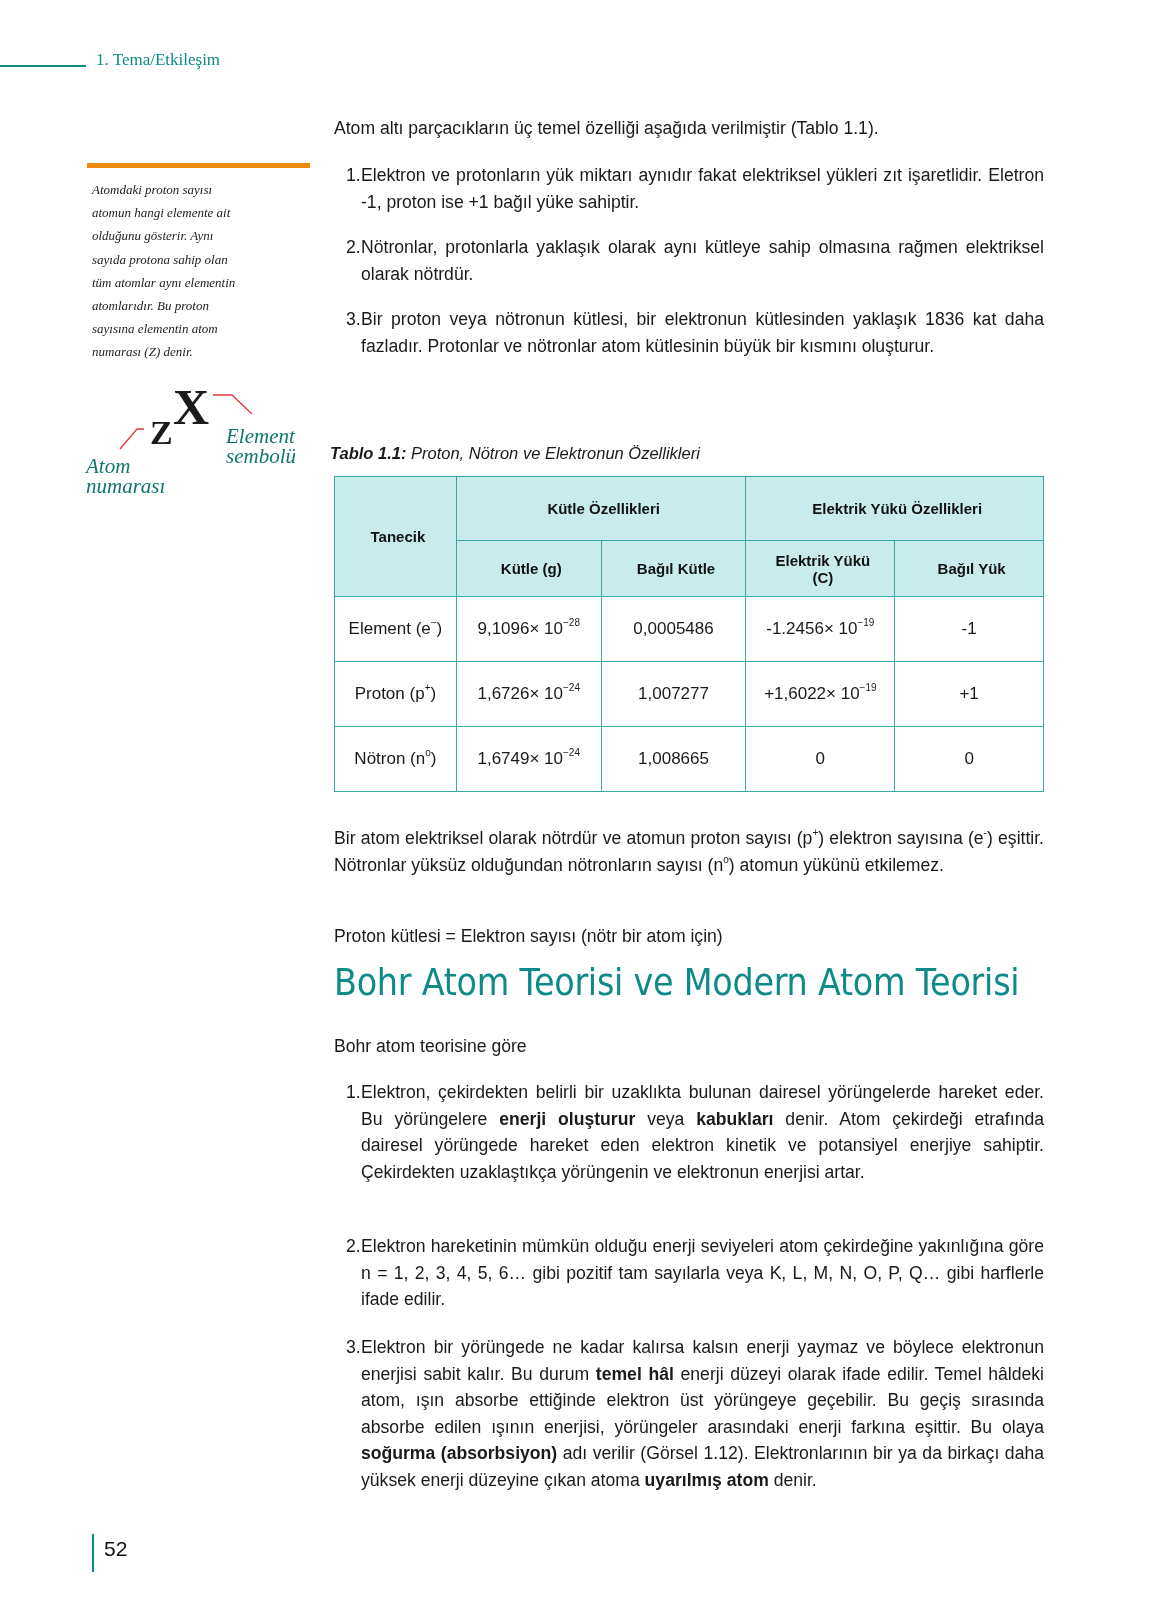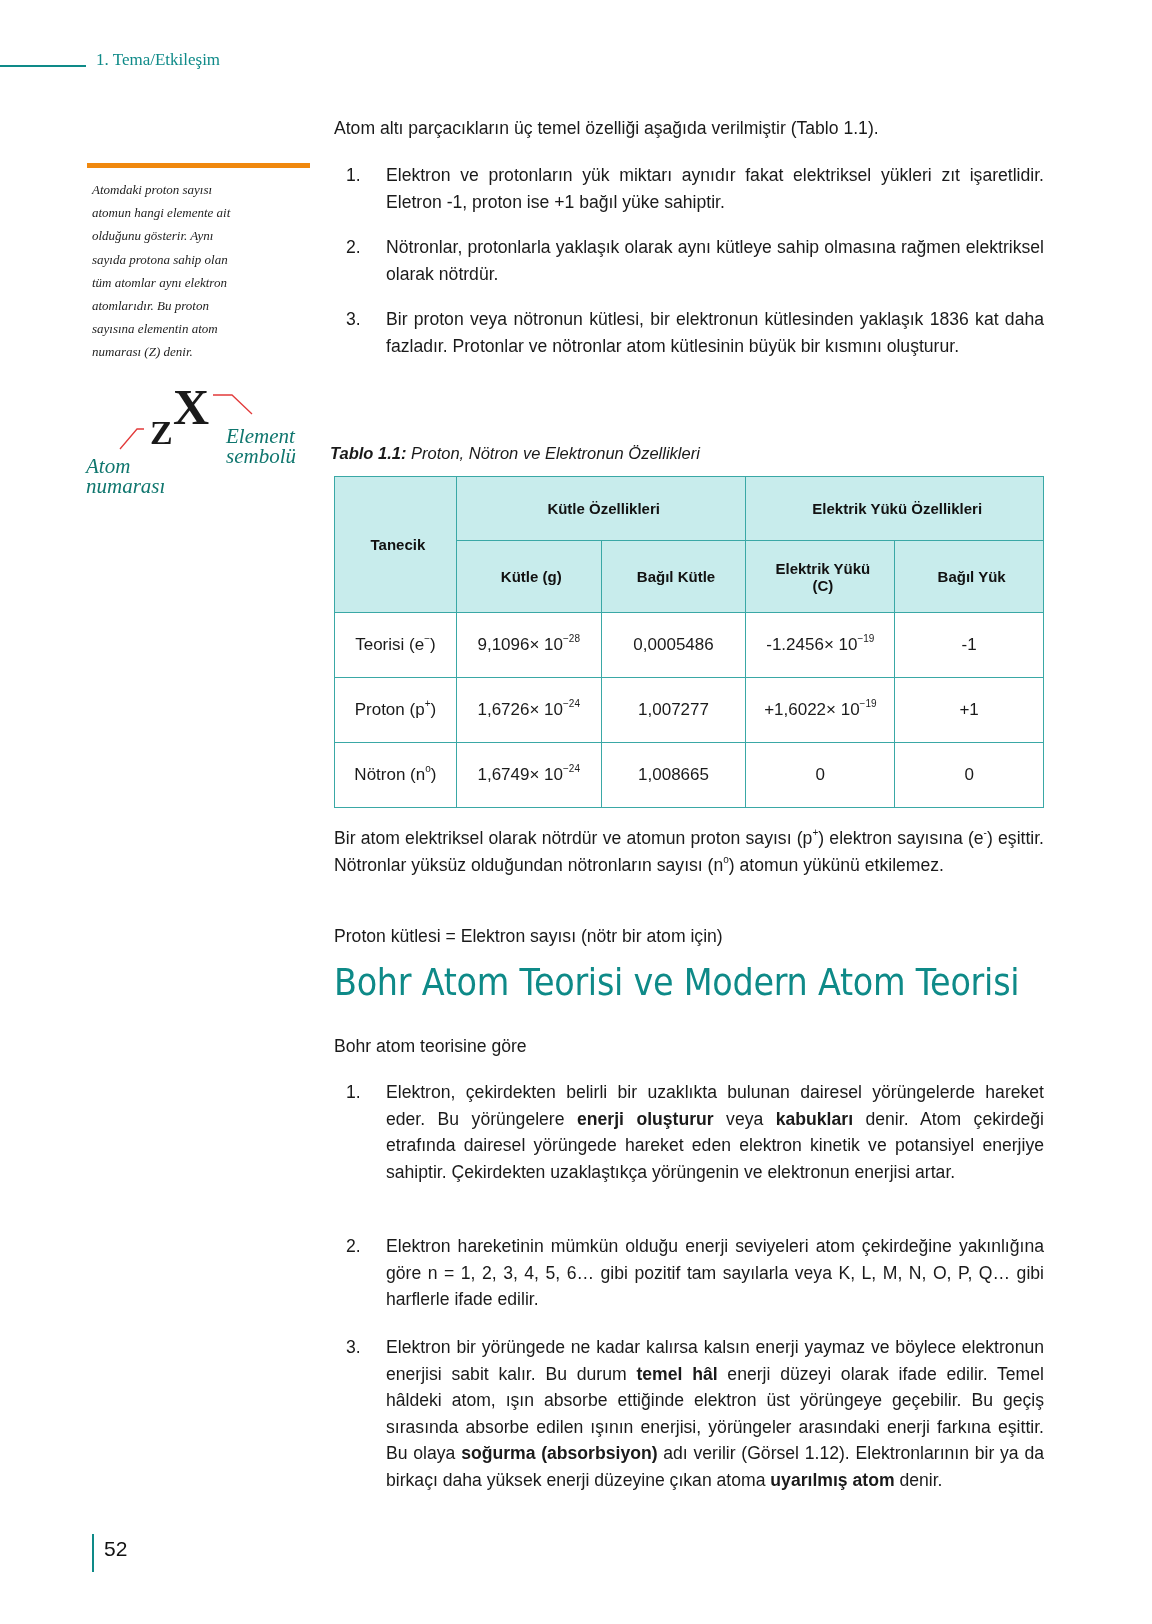--- a/index.html
+++ b/index.html
@@ -18,56 +18,56 @@
 
   
   .fig { left:80px; top:380px; width:240px; height:120px; }
   .fig-z { position:absolute; left:70px; top:34px; font-family:"Liberation Serif", serif; font-weight:bold; font-size:34px; }
   .fig-x { position:absolute; left:93px; top:-2px; font-family:"Liberation Serif", serif; font-weight:bold; font-size:50px; }
   .fig-lbl { position:absolute; font-family:"Liberation Serif", serif; font-style:italic; font-size:21px; line-height:20px; color:#0f766e; }
   .fig svg { position:absolute; left:0; top:0; }
   .para { position:absolute; left:334px; width:710px; font-size:17.6px; line-height:26.6px; text-align:justify; }
   .item { position:absolute; left:346px; width:698px; font-size:17.6px; line-height:26.6px; text-align:justify; }
   .item .num { position:absolute; left:0; top:0; }
-  .item .body { margin-left:40px; display:block; }
+  .item .body { margin-left:15px; display:block; }
   b { font-weight:bold; }
   sup { font-size:10px; line-height:0; vertical-align:8px; }
 
   
   .caption { left:330px; top:444px; font-size:16.5px; font-style:italic; }
   .caption b { font-style:italic; }
 
   
   table.props { position:absolute; left:334px; top:476px; width:710px; border-collapse:collapse; }
   table.props td, table.props th { border:1.5px solid #3aa8a6; text-align:center; vertical-align:middle; padding:0 4px; }
   table.props th { background:#c8ecec; font-weight:bold; font-size:15px; color:#111;padding-left:9px; }
   table.props td { font-size:17px; color:#1a1a1a; background:#ffffff; height:64px; }
   .h1 { height:64px; }
-  .h2 { height:72px; }
+  .h2 { height:56px; }
 
   
   .heading { left:334px; top:960px; font-size:38px; color:#0e8a88; letter-spacing:-0.3px; font-family:"DejaVu Sans", sans-serif; font-weight:normal; transform:scaleX(0.88); transform-origin:left top; white-space:nowrap; }
 
   
   .foot-line { left:92px; top:1534px; width:2px; height:38px; background:#0e8a88; }
   .foot-num { left:104px; top:1537px; font-family:Liberation Sans, sans-serif; font-size:21px; color:#111; }
 </style>
 </head>
 <body>
 
 <div class="abs hdr-line"></div>
 <div class="abs hdr-text">1. Tema/Etkileşim</div>
 
 <div class="abs side-bar"></div>
 <div class="abs side-text">
   <div>Atomdaki proton sayısı</div>
   <div>atomun hangi elemente ait</div>
   <div>olduğunu gösterir. Aynı</div>
   <div>sayıda protona sahip olan</div>
-  <div>tüm atomlar aynı elektron</div>
+  <div>tüm atomlar aynı elementin</div>
   <div>atomlarıdır. Bu proton</div>
   <div>sayısına elementin atom</div>
   <div>numarası (Z) denir.</div>
 </div>
 
 <div class="abs fig">
   <svg width="240" height="120">
     <polyline points="133,15 152,15 172,34" fill="none" stroke="#e23a3a" stroke-width="1.3"></polyline>
     <polyline points="64,49 57,49 40,69" fill="none" stroke="#e23a3a" stroke-width="1.3"></polyline>
   </svg>
@@ -116,21 +116,21 @@
     <th colspan="2">Kütle Özellikleri</th>
     <th colspan="2">Elektrik Yükü Özellikleri</th>
   </tr>
   <tr class="h2">
     <th>Kütle (g)</th>
     <th>Bağıl Kütle</th>
     <th><span>Elektrik Yükü</span><br><span>(C)</span></th>
     <th>Bağıl Yük</th>
   </tr>
   <tr>
-    <td><span>Teorisi (e</span><sup>−</sup><span>)</span></td>
+    <td><span>Element (e</span><sup>−</sup><span>)</span></td>
     <td><span>9,1096× 10</span><sup>−28</sup></td>
     <td>0,0005486</td>
     <td><span>-1.2456× 10</span><sup>−19</sup></td>
     <td>-1</td>
   </tr>
   <tr>
     <td><span>Proton (p</span><sup>+</sup><span>)</span></td>
     <td><span>1,6726× 10</span><sup>−24</sup></td>
     <td>1,007277</td>
     <td><span>+1,6022× 10</span><sup>−19</sup></td>

